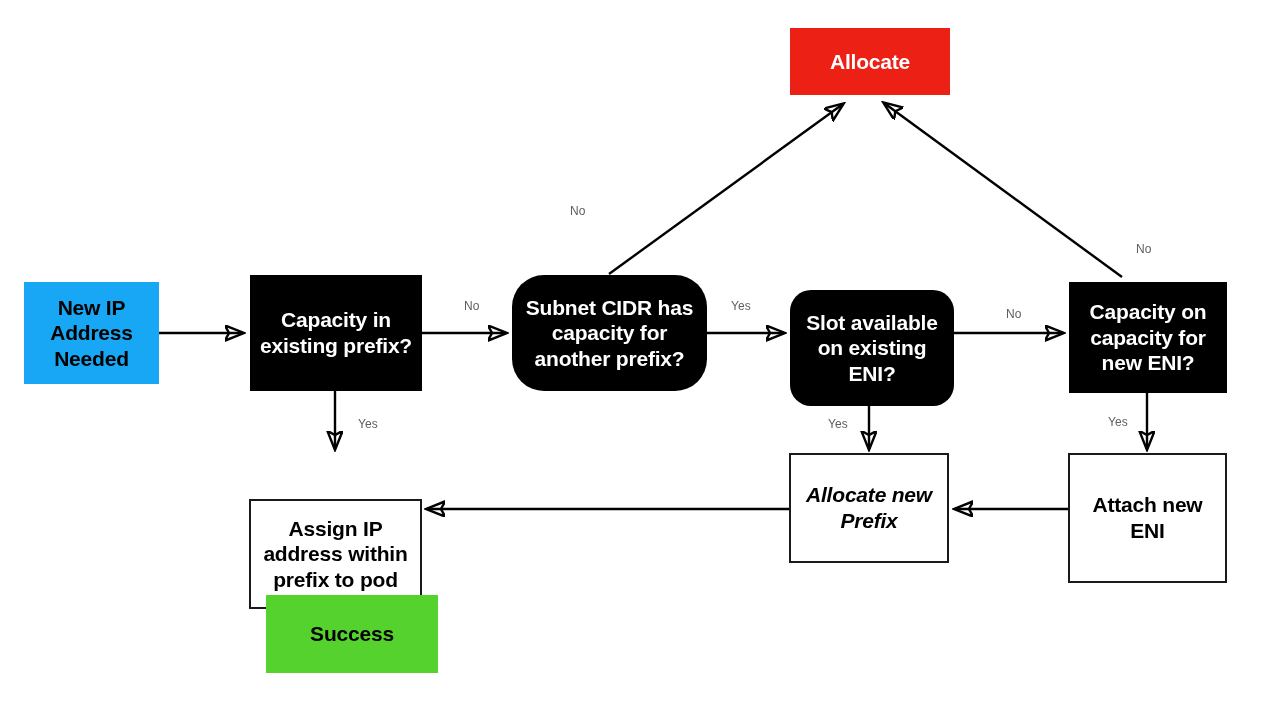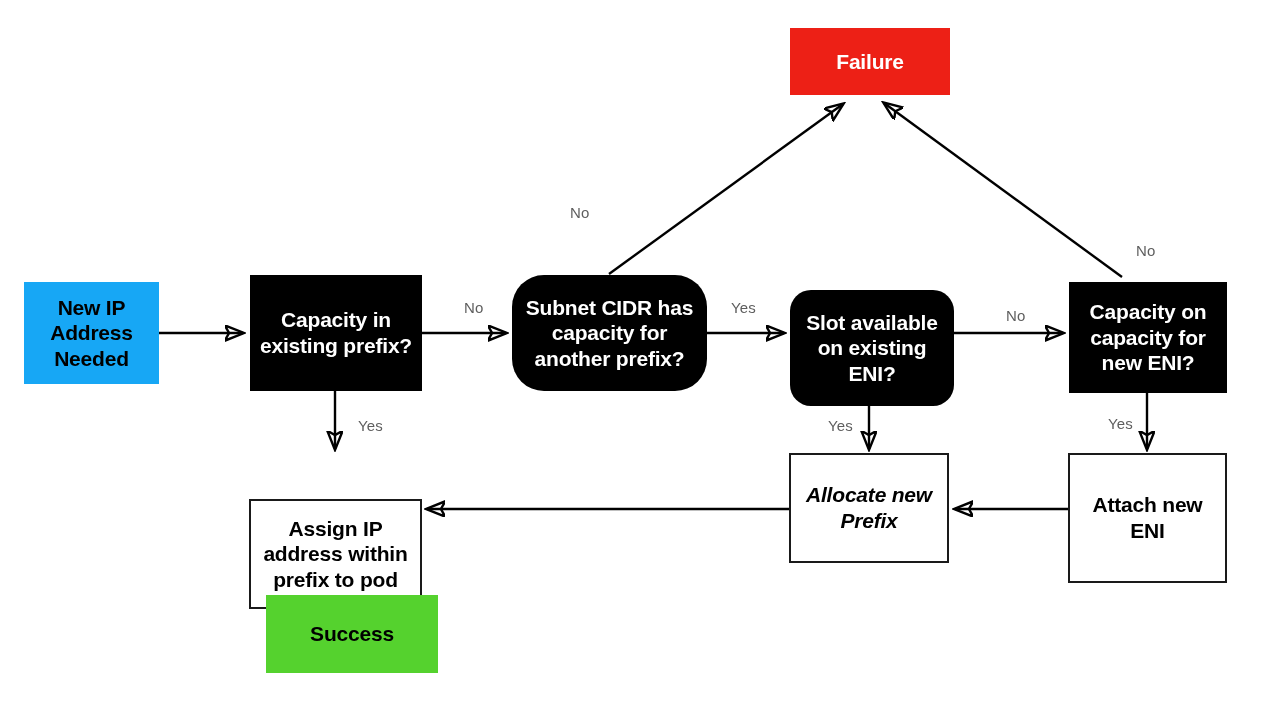--- a/index.html
+++ b/index.html
@@ -51,21 +51,21 @@
     color: #ffffff;
     font-size: 21px;
   }
   .node.terminal-success {
     background: #55D22E;
     color: #000000;
     font-size: 21px;
   }
   .edge-label {
     position: absolute;
-    font-size: 15px;
+    font-size: 12px;
     color: #5e5e5e;
     font-weight: normal;
     white-space: nowrap;
     letter-spacing: 0.1px;
   }
   svg#edges {
     position: absolute;
     left: 0;
     top: 0;
     width: 1280px;
@@ -161,21 +161,21 @@
 ENI?</span>
   </div>
 
   <div class="node decision" style="left:1069px; top:282px; width:158px; height:111px;">
     <span>Capacity on
 capacity for
 new ENI?</span>
   </div>
 
   <div class="node terminal-fail" style="left:790px; top:28px; width:160px; height:67px;">
-    <span>Failure</span>
+    <span>Allocate</span>
   </div>
 
   <div class="node process" style="left:249px; top:453px; width:173px; height:110px;margin-top:46px;">
     <span>Assign IP
 address within
 prefix to pod</span>
   </div>
 
   <div class="node process" style="left:789px; top:453px; width:160px; height:110px;font-style:italic;">
     <span>Allocate new

